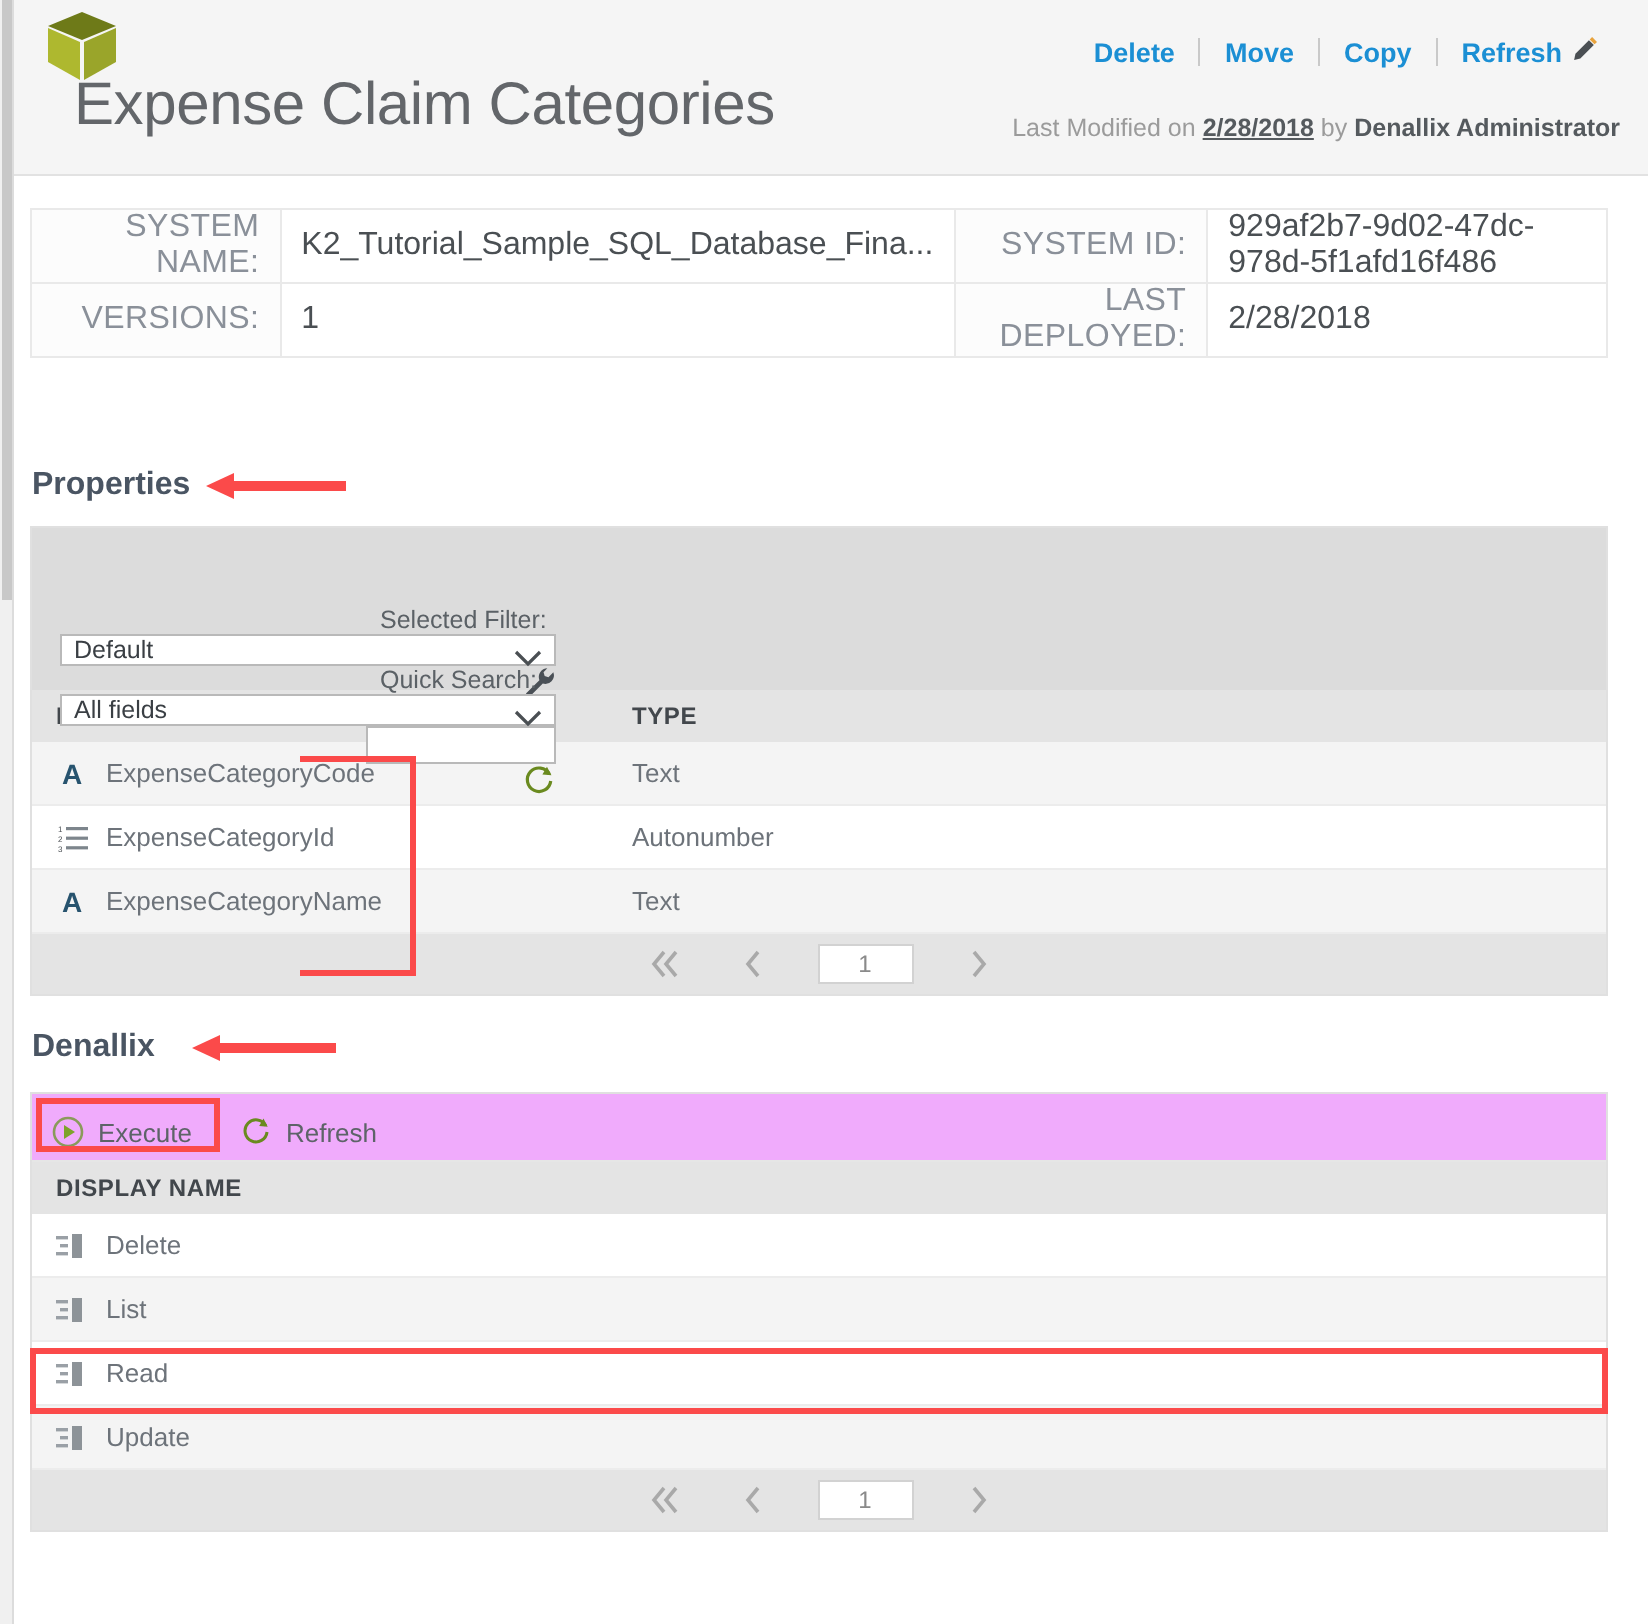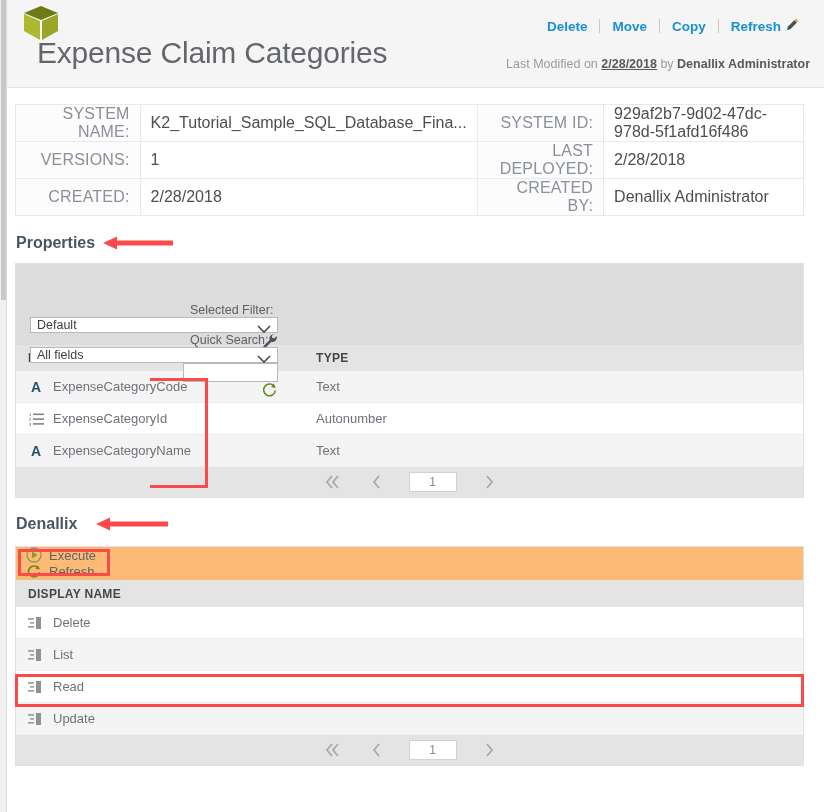--- a/index.html
+++ b/index.html
@@ -156,24 +156,23 @@
   .pager .pg {
     width: 48px; height: 20px; background: #fff;
     border: 1px solid #d2d2d2;
     font-size: 12px; color: #8a8a8a;
     display: flex; align-items: center; justify-content: center;
   }
   .pager .nav { cursor: pointer; display: flex; }
 
   
   .mtoolbar {
-    height: 34px; background: #fdba74;
-    display: flex; align-items: flex-start;
+    height: 34px; background: #f0abfc;
+    display: flex; align-items: flex-end;
     border-bottom: 1px solid #e6e6e6;
-    flex-direction: column;
   }
   .mbtn {
     display: flex; align-items: center;
     font-size: 13px; color: #5d6368;
     padding: 0 14px 0 10px; height: 28px;
     cursor: pointer;
   }
   .mbtn .bi { margin-right: 7px; display: inline-flex; }
 
   
@@ -244,26 +243,20 @@
       <td class="val">K2_Tutorial_Sample_SQL_Database_Fina...</td>
       <td class="lbl">SYSTEM ID:</td>
       <td class="val">929af2b7-9d02-47dc-978d-5f1afd16f486</td>
     </tr>
     <tr>
       <td class="lbl">VERSIONS:</td>
       <td class="val">1</td>
       <td class="lbl">LAST DEPLOYED:</td>
       <td class="val">2/28/2018</td>
     </tr>
-    <tr>
-      <td class="lbl">CREATED:</td>
-      <td class="val">2/28/2018</td>
-      <td class="lbl">CREATED BY:</td>
-      <td class="val">Denallix Administrator</td>
-    </tr>
   </tbody>
     </table>
 
   <div class="sect-head" style="top:234px;">Properties</div>
   <div class="annot" style="left:103px;top:236px;">
     <svg width="70" height="14" viewBox="0 0 70 14">
       <polygon points="0,7 14,0.5 14,13.5" fill="#fb4a4a"></polygon>
       <rect x="13" y="4.5" width="57" height="5" fill="#fb4a4a"></rect>
     </svg>
   </div>

